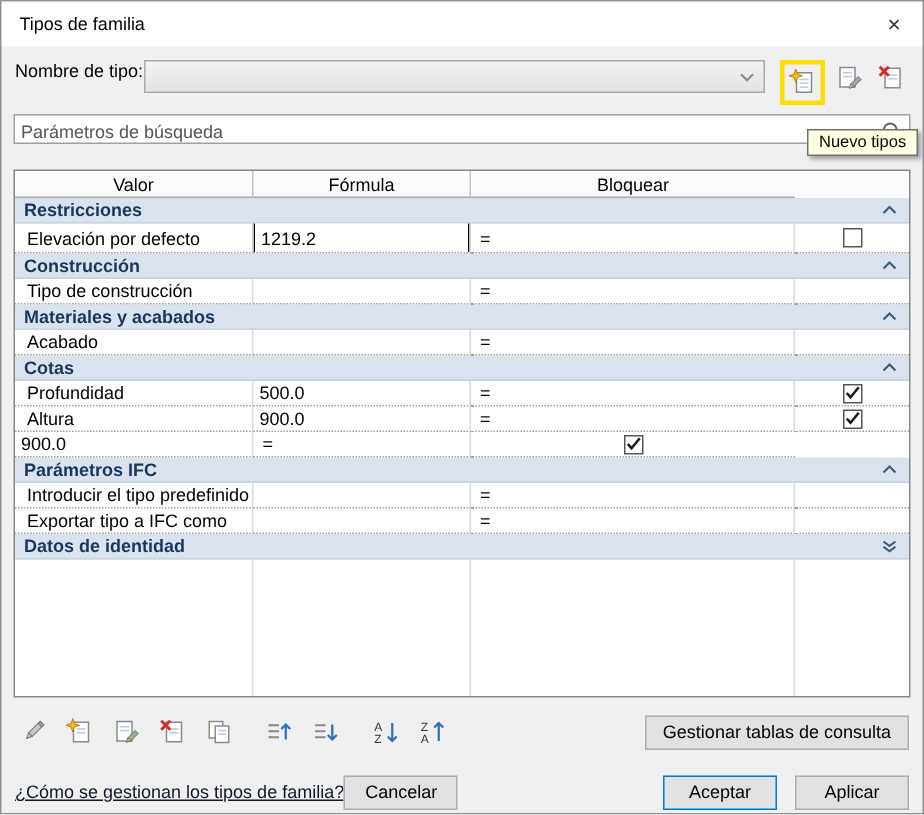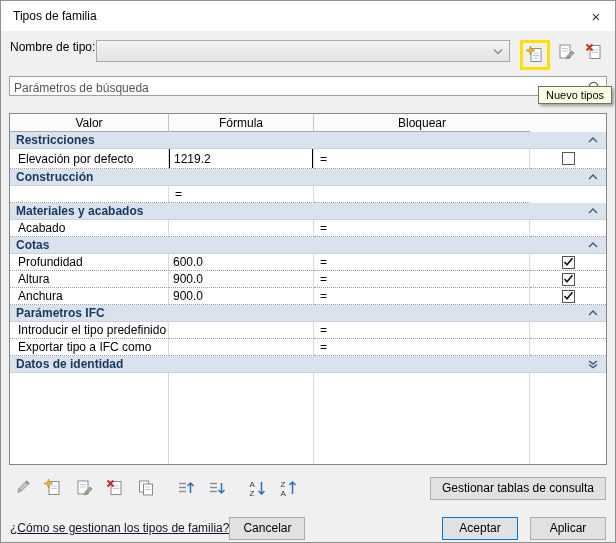--- a/index.html
+++ b/index.html
@@ -163,20 +163,21 @@
         </div>
         <div class="sec-row">
           <div class="sec-title">Construcción</div>
           <div class="sec-chevron">
             <svg width="10" height="6" viewBox="0 0 10 6">
               <path d="M1 5 L5 1 L9 5" fill="none" stroke="#3c5a7a" stroke-width="1.4"></path>
             </svg>
           </div>
         </div>
         <div class="data-row">
+          <div class="cell param">Tipo de construcción</div>
           <div class="cell value"></div>
           <div class="cell formula">=</div>
           <div class="cell lock"></div>
         </div>
         <div class="sec-row">
           <div class="sec-title">Materiales y acabados</div>
           <div class="sec-chevron">
             <svg width="10" height="6" viewBox="0 0 10 6">
               <path d="M1 5 L5 1 L9 5" fill="none" stroke="#3c5a7a" stroke-width="1.4"></path>
             </svg>
@@ -191,21 +192,21 @@
         <div class="sec-row">
           <div class="sec-title">Cotas</div>
           <div class="sec-chevron">
             <svg width="10" height="6" viewBox="0 0 10 6">
               <path d="M1 5 L5 1 L9 5" fill="none" stroke="#3c5a7a" stroke-width="1.4"></path>
             </svg>
           </div>
         </div>
         <div class="data-row">
           <div class="cell param">Profundidad</div>
-          <div class="cell value">600.0</div>
+          <div class="cell value">500.0</div>
           <div class="cell formula">=</div>
           <div class="cell lock">
             <div class="cb">
               <svg width="11" height="10" viewBox="0 0 11 10">
                 <path d="M1.5 5 L4 7.8 L9.5 1.2" fill="none" stroke="#1a1a1a" stroke-width="1.7"></path>
               </svg>
             </div>
           </div>
         </div>
         <div class="data-row">
@@ -214,21 +215,20 @@
           <div class="cell formula">=</div>
           <div class="cell lock">
             <div class="cb">
               <svg width="11" height="10" viewBox="0 0 11 10">
                 <path d="M1.5 5 L4 7.8 L9.5 1.2" fill="none" stroke="#1a1a1a" stroke-width="1.7"></path>
               </svg>
             </div>
           </div>
         </div>
         <div class="data-row">
-          <div class="cell param">Anchura</div>
           <div class="cell value">900.0</div>
           <div class="cell formula">=</div>
           <div class="cell lock">
             <div class="cb">
               <svg width="11" height="10" viewBox="0 0 11 10">
                 <path d="M1.5 5 L4 7.8 L9.5 1.2" fill="none" stroke="#1a1a1a" stroke-width="1.7"></path>
               </svg>
             </div>
           </div>
         </div>

